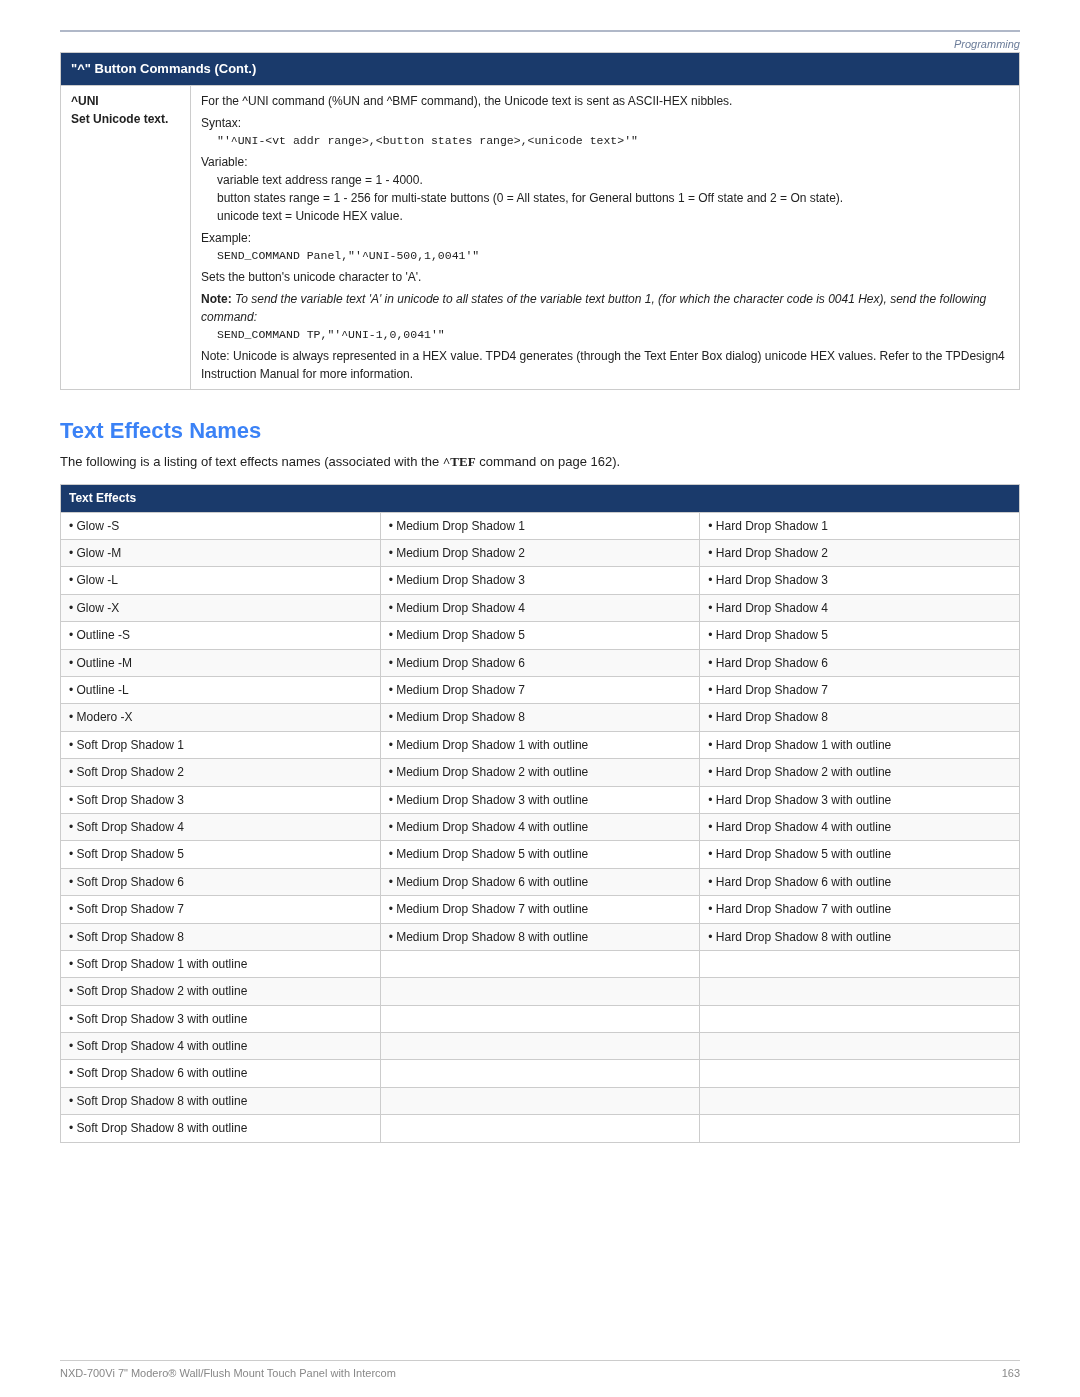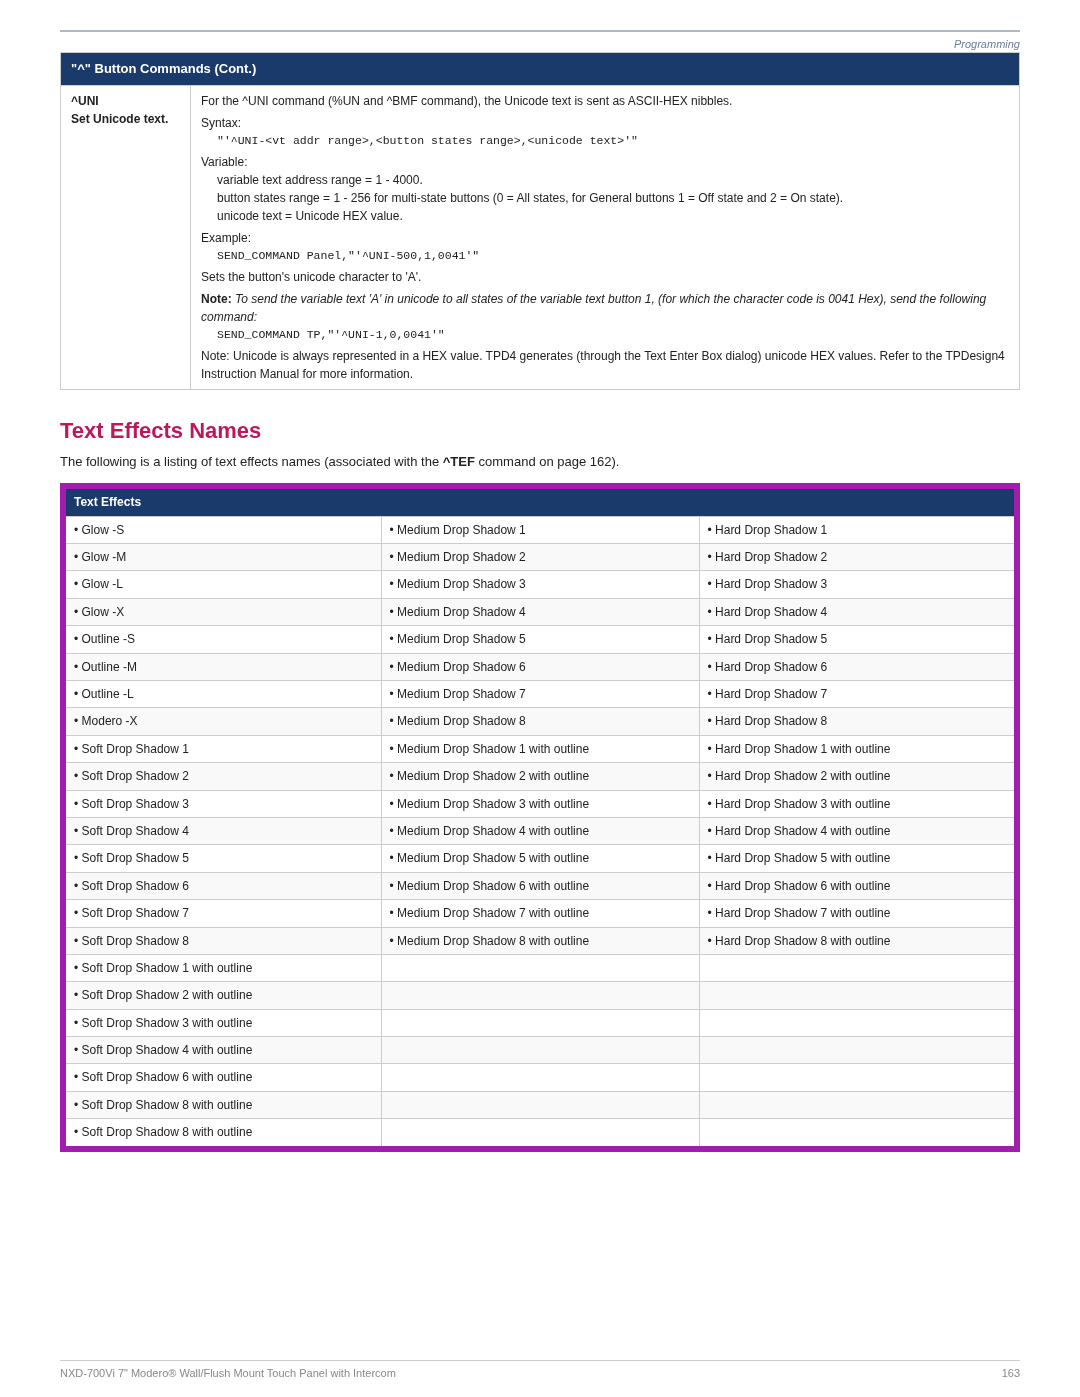--- a/index.html
+++ b/index.html
@@ -75,38 +75,39 @@
     }
 
     .italic-note {
       font-style: italic;
     }
 
     
     .section-title {
       font-size: 22px;
       font-weight: bold;
-      color: #be185d;
+      color: #3b82f6;
       margin-bottom: 10px;
     }
 
     .section-intro {
       font-size: 13px;
       margin-bottom: 14px;
     }
 
     .bold-cmd {
       font-weight: bold;
+      font-family: Liberation Serif, serif;
     }
 
     
     .effects-table {
       width: 100%;
       border-collapse: collapse;
-      border: 6px solid #a21caf;
+      border: 1px solid #a21caf;
       margin-bottom: 24px;
     }
 
     .effects-table-header {
       background: #1a3a6b;
       color: #fff;
       font-weight: bold;
       font-size: 13px;
       padding: 6px 10px;
     }

